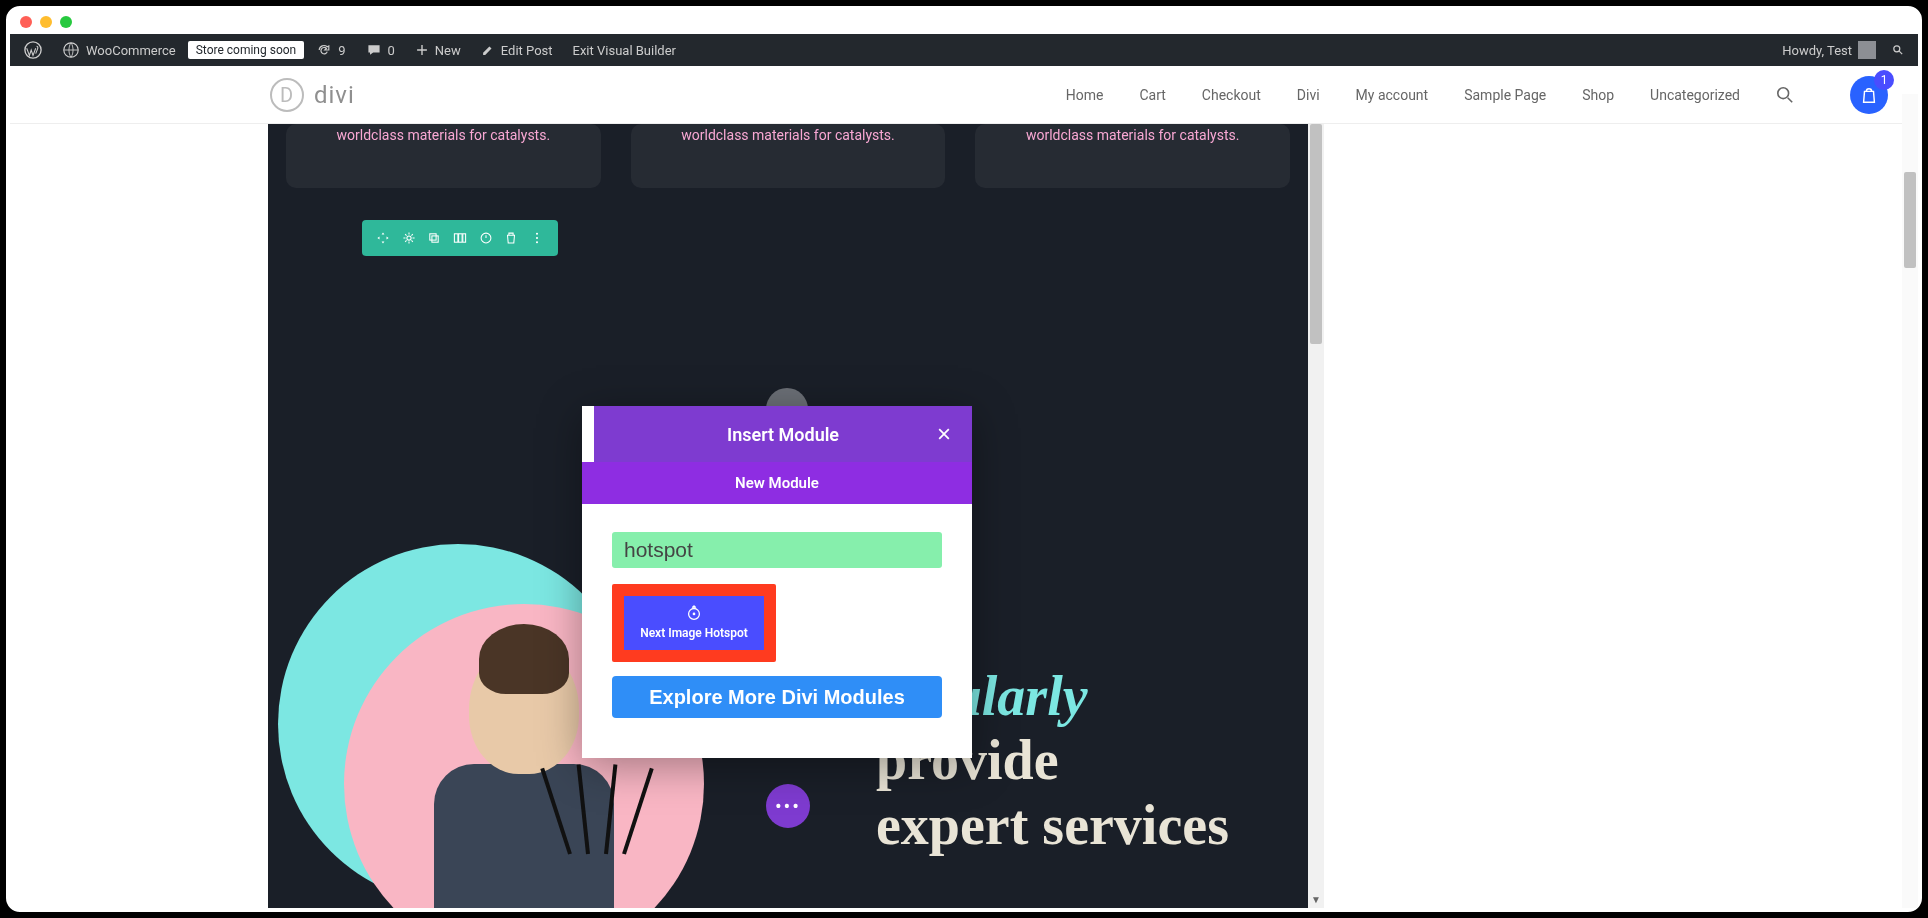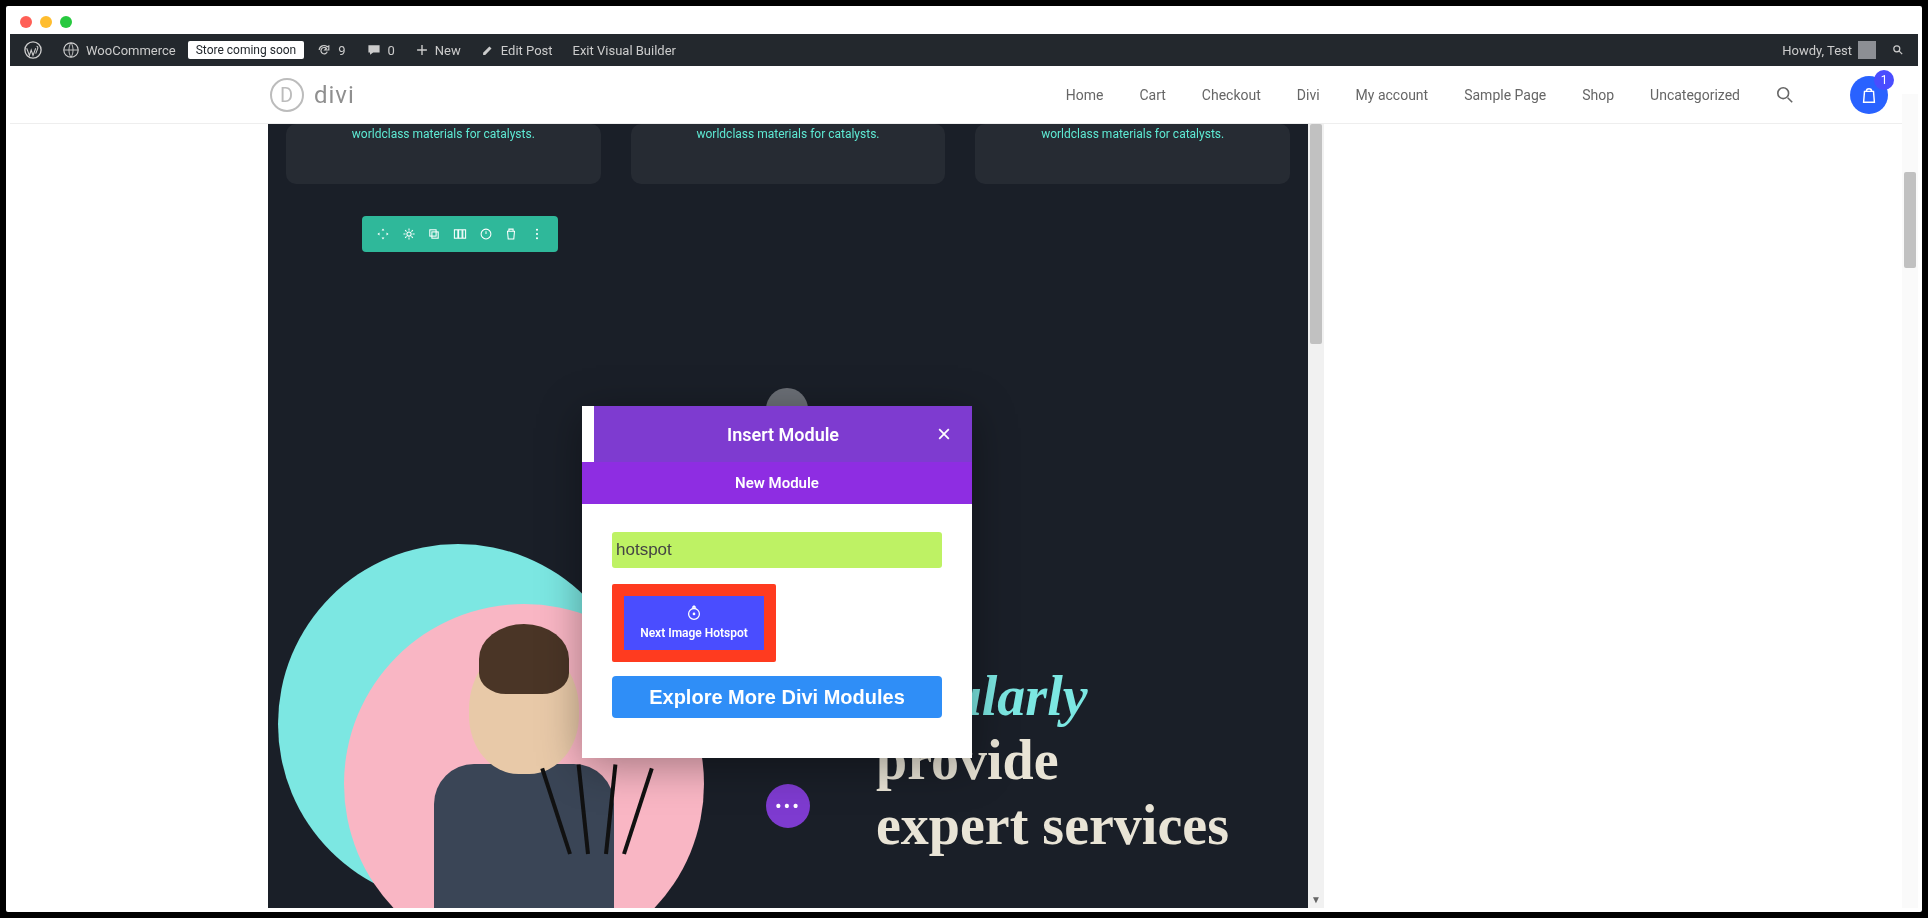--- a/index.html
+++ b/index.html
@@ -1,19 +1,19 @@
 <!DOCTYPE html>
 <html><head>
 <meta charset="utf-8">
 <style>
   * { box-sizing: border-box; margin: 0; padding: 0; }
   body { font-family: -apple-system, BlinkMacSystemFont, "Segoe UI", Roboto, Helvetica, Arial, sans-serif; background: #000; }
 
   
-  .browser-frame { position: relative; width: 1928px; height: 918px; background: #fff; border: 6px solid #000; border-radius: 8px; overflow: hidden; }
+  .browser-frame { position: relative; width: 1928px; height: 918px; background: #fff; border: 6px solid #000; border-radius: 20px; overflow: hidden; }
   .mac-traffic { position: absolute; top: 10px; left: 14px; display: flex; gap: 8px; z-index: 100; }
   .mac-dot { width: 12px; height: 12px; border-radius: 50%; }
   .mac-red { background: #ff5f56; }
   .mac-yellow { background: #ffbd2e; }
   .mac-green { background: #27c93f; }
 
   .page { position: absolute; top: 28px; left: 4px; right: 4px; bottom: 4px; background: #fff; overflow: hidden; }
 
   
   .wp-adminbar { height: 32px; background: #23282d; color: #ccc; display: flex; align-items: center; font-size: 13px; padding: 0 6px; }
@@ -40,39 +40,39 @@
   .right-scroll { position: absolute; left: 1298px; top: 0; width: 16px; bottom: 0; background: #f1f1f1; }
   .right-scroll-thumb { position: absolute; top: 0; left: 2px; width: 12px; height: 220px; background: #c1c1c1; border-radius: 2px; }
   .right-scroll-arrow { position:absolute; bottom:0; left:0; right:0; height:18px; display:flex; align-items:center; justify-content:center; color:#666; font-size:10px; }
 
   
   .outer-scroll { position:absolute; top:60px; right:0; width:16px; bottom:0; background:#fafafa; }
   .outer-scroll-thumb { position:absolute; top:78px; left:2px; width:12px; height:96px; background:#c1c1c1; border-radius:2px; }
 
   
   .cards { display: flex; gap: 30px; padding: 0 18px; }
-  .card { flex:1; background: #262b33; border-radius: 10px; padding: 0 20px 40px; color: #5eead4; text-align: center; font-size: 12px; line-height: 1.7; }
+  .card { flex:1; background: #262b33; border-radius: 10px; padding: 0 20px 40px; color: #f9a8d4; text-align: center; font-size: 14px; line-height: 1.7; }
 
   
   .section-toolbar { margin: 32px 0 0 94px; width: 196px; height: 36px; background: #2fb89a; border-radius: 4px; display:flex; align-items:center; justify-content:space-around; padding: 0 8px; }
   .section-toolbar .tico { color:#fff; width:18px; height:18px; display:flex; align-items:center; justify-content:center; }
 
   
   .add-bubble { position:absolute; left: 498px; top: 264px; width: 42px; height: 42px; border-radius: 50% 50% 0 0; background: #6b6f76; display:flex; align-items:center; justify-content:center; color:#fff; font-size:20px; overflow:hidden; padding-top:6px; }
 
   
   .insert-modal { position:absolute; left: 314px; top: 282px; width: 390px; background:#fff; box-shadow: 0 8px 40px rgba(0,0,0,0.35); }
   .modal-header { background: #7e3bd0; height: 56px; display:flex; align-items:center; justify-content:center; color:#fff; font-size:18px; font-weight:600; position:relative;margin-left:12px; }
   .modal-close { position:absolute; right:14px; top:14px; width:28px; height:28px; display:flex; align-items:center; justify-content:center; color:#fff; cursor:pointer; font-size:20px; }
   .modal-tabs { display:flex; }
   .modal-tab { flex:1; text-align:center; padding: 12px 0; color:#fff; font-size:15px; font-weight:600; cursor:pointer; }
   .modal-tab.active { background:#8e2de2; }
   .modal-tab.inactive { background:#9b4de8; }
   .modal-body { padding: 28px 30px 40px; }
-  .modal-search { width:100%; height:36px; background:#bef264; border:none; border-radius:3px; padding: 0 4px; font-size:17px; color:#444; outline:none; }
+  .modal-search { width:100%; height:36px; background:#86efac; border:none; border-radius:3px; padding: 0 12px; font-size:21px; color:#444; outline:none; }
   .module-hit { margin-top: 16px; width: 164px; padding: 12px; background:#ff3b1f; border-radius:2px; cursor:pointer; }
   .module-hit-inner { background:#4a4dff; color:#fff; text-align:center; padding: 8px 6px 10px; font-size:12px; font-weight:600; }
   .module-hit-inner .mico { display:block; margin: 0 auto 4px; }
   .explore-btn { margin-top: 14px; width:100%; background:#2f8ef7; color:#fff; border:none; height:42px; border-radius:4px; font-size:20px; font-weight:600; cursor:pointer; }
 
   
   .cyan-arc { position:absolute; left: 10px; top: 420px; width: 360px; height: 360px; border-radius:50%; background:#7ce7e2; }
   .pink-circle { position:absolute; left: 76px; top: 480px; width: 360px; height: 360px; border-radius:50%; background:#f9b6c4; overflow:hidden; }
   .barber { position:absolute; left: 50%; transform:translateX(-50%); top: 40px; width: 200px; }
   .barber-head { width: 110px; height: 130px; background:#e8c9a8; border-radius: 50% 50% 45% 45%; margin:0 auto; position:relative; }

